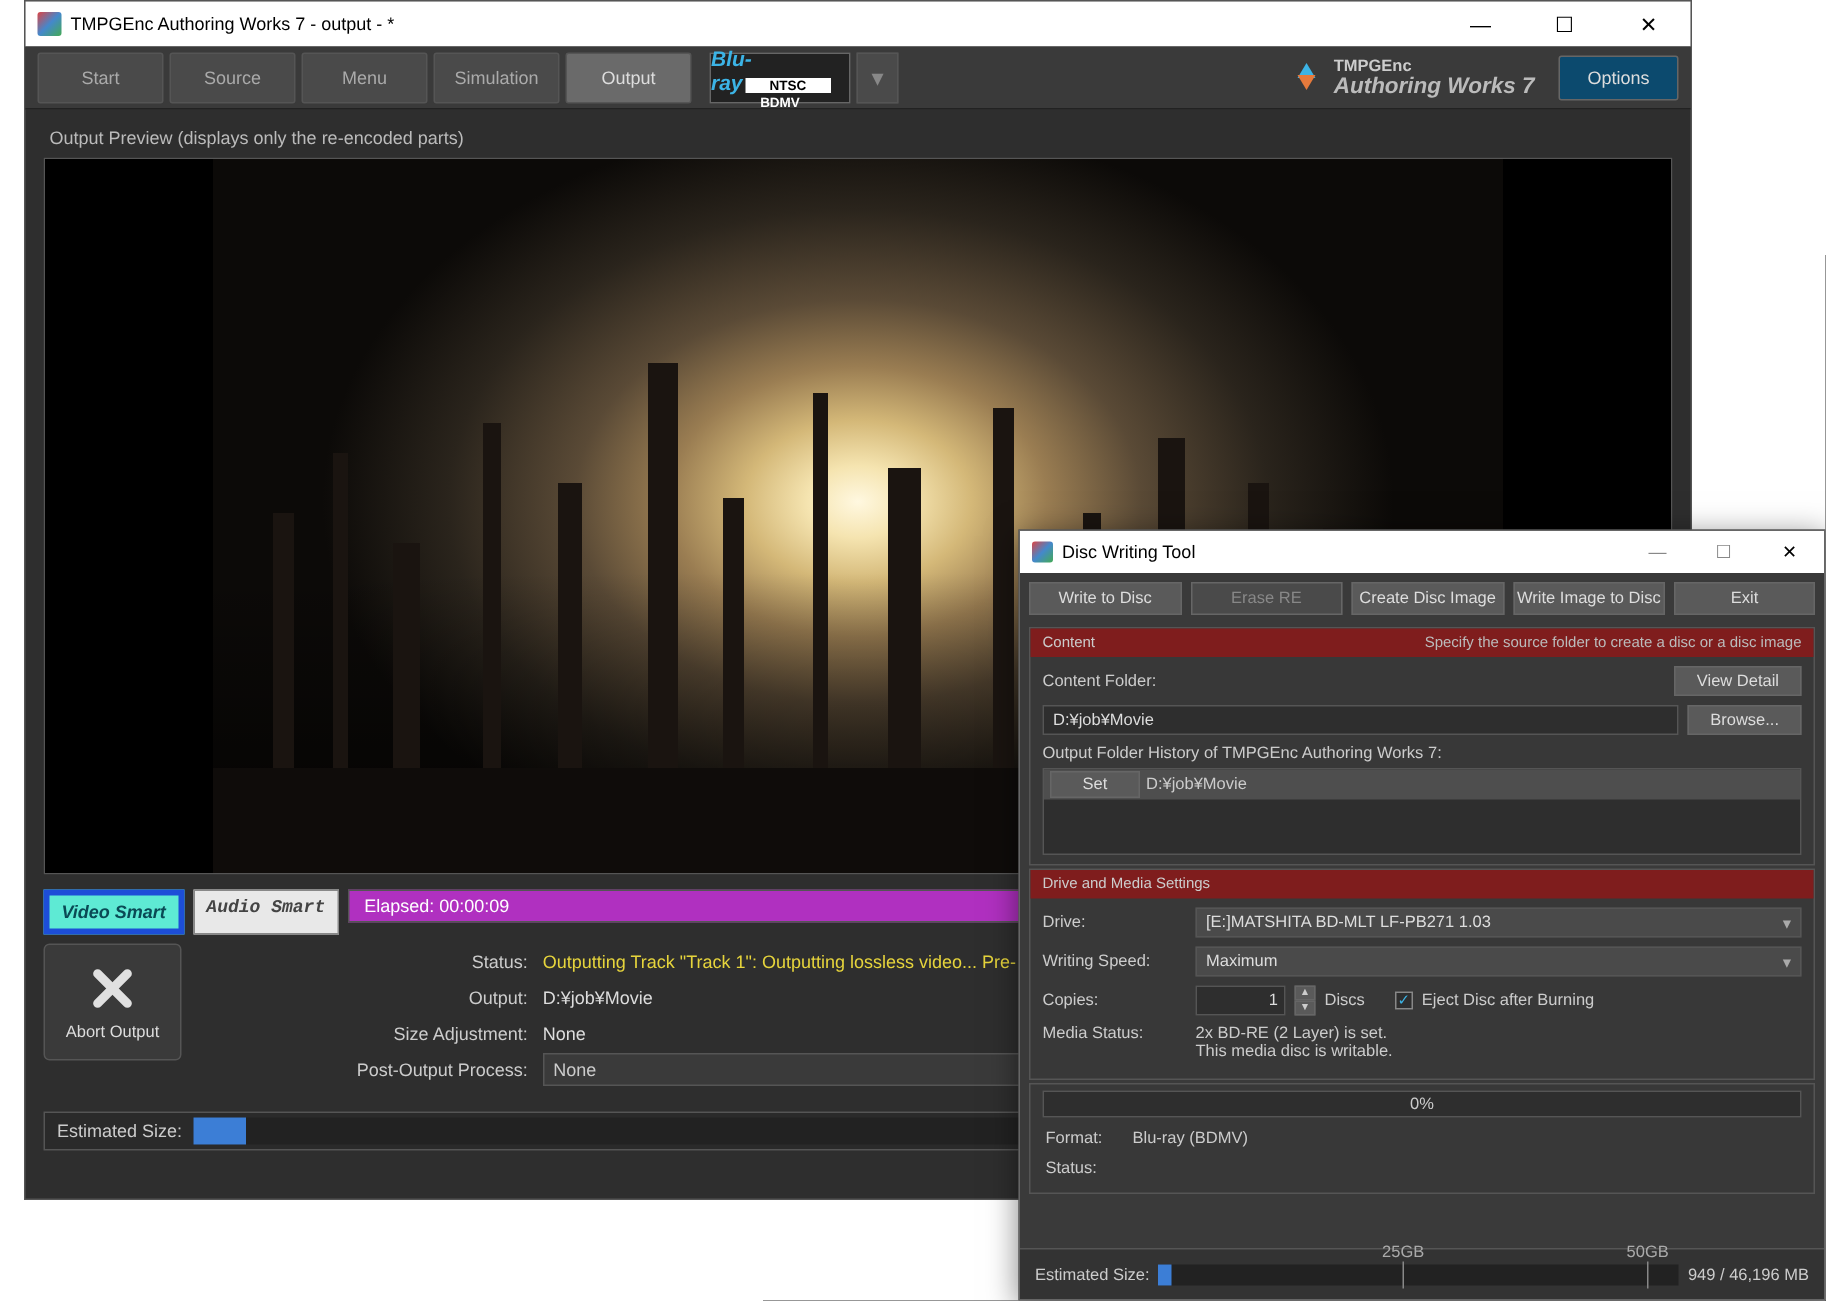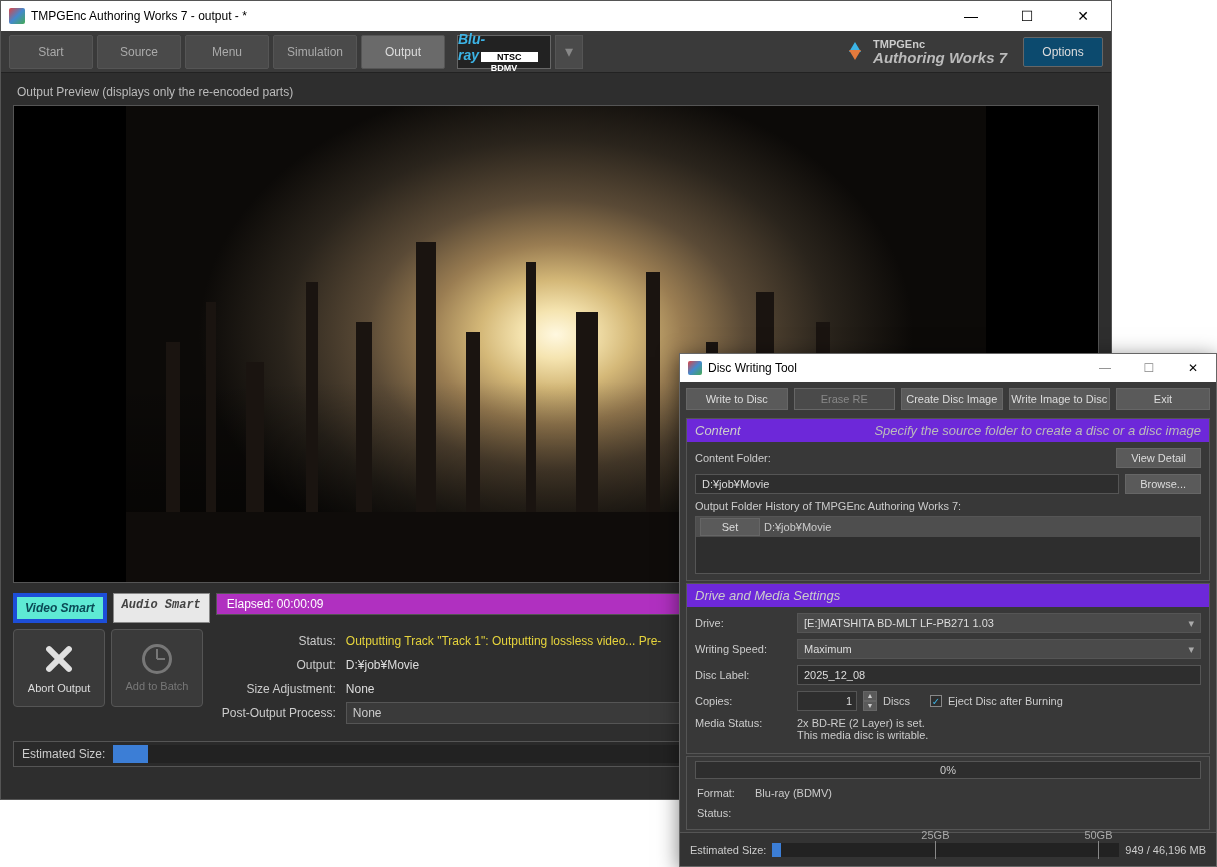--- a/index.html
+++ b/index.html
@@ -1,19 +1,19 @@
 <!DOCTYPE html>
 <html><head>
 <meta charset="utf-8">
 <style>
 * { box-sizing: border-box; margin: 0; padding: 0; font-family: "Segoe UI", Arial, sans-serif; }
 body { background: #fff; width: 1217px; height: 867px; position: relative; overflow: hidden; }
 
 
-.main-window { position: absolute; left: 0; top: 0; width: 1112px; height: 800px; background: #2e2e2e; border: 1px solid #555; }
+.main-window { position: absolute; left: 16px; top: 0; width: 1112px; height: 800px; background: #2e2e2e; border: 1px solid #555; }
 .titlebar { height: 30px; background: #fff; display: flex; align-items: center; padding: 0 8px; color: #000; font-size: 12px; }
 .titlebar .app-icon { width: 16px; height: 16px; background: linear-gradient(135deg,#d44,#48c,#4a5); margin-right: 6px; border-radius: 2px; }
 .titlebar .win-controls { margin-left: auto; display: flex; gap: 16px; }
 .titlebar .win-controls span { width: 40px; text-align: center; font-size: 14px; }
 
 .toolbar { height: 42px; background: #3a3a3a; display: flex; align-items: center; padding: 4px 8px; border-bottom: 1px solid #222; gap: 4px; }
 .nav-btn { width: 84px; height: 34px; background: #4a4a4a; border: 1px solid #555; color: #aaa; font-size: 12px; display: flex; align-items: center; justify-content: center; border-radius: 2px; }
 .nav-btn.active { background: #6a6a6a; color: #ddd; }
 .format-ind { width: 94px; height: 34px; background: #222; border: 1px solid #666; display: flex; flex-direction: column; align-items: center; justify-content: center; margin-left: 8px; }
 .format-ind .bl { color: #3cb4e6; font-weight: bold; font-style: italic; font-size: 14px; }
@@ -81,21 +81,21 @@
 .dlg-title .win-controls { margin-left:auto; display:flex; gap:14px; color:#888; }
 .dlg-title .win-controls span { width:30px; text-align:center; }
 .dlg-title .win-controls span.cl { color:#000; }
 
 .dlg-tabs { display:flex; gap:6px; padding:6px; }
 .dlg-tab { flex:1; height:22px; background:#5a5a5a; border:1px solid #666; color:#ddd; font-size:11px; display:flex; align-items:center; justify-content:center; }
 .dlg-tab.dis { color:#888; background:#4a4a4a; }
 .dlg-tab.exit { flex:0 0 94px; }
 
 .panel { margin:2px 6px; border:1px solid #555; background:#383838; }
-.panel-hd { background:#6d28d9; padding:4px 8px; font-size:13px; color:#ccc; display:flex;font-style:italic; }
+.panel-hd { background:#7f1d1d; padding:4px 8px; font-size:10px; color:#ccc; display:flex; }
 .panel-hd .hint { margin-left:auto; color:#bbb; }
 .panel-body { padding:6px 8px; font-size:11px; color:#ccc; }
 
 .fld-row { display:flex; align-items:center; gap:6px; margin-bottom:6px; }
 .fld-row .lbl { width:96px; }
 .txt-input { flex:1; height:20px; background:#2e2e2e; border:1px solid #555; color:#ddd; padding:2px 6px; font-size:11px; }
 .sm-btn { height:20px; padding:0 14px; background:#5a5a5a; border:1px solid #666; color:#ddd; font-size:11px; display:flex; align-items:center; }
 .hist-box { border:1px solid #555; background:#2e2e2e; height:58px; padding:0; }
 .hist-row { display:flex; align-items:center; height:20px; background:#4e4e4e; }
 .hist-row .set-btn { width:60px; height:18px; background:#5a5a5a; border:1px solid #666; color:#ddd; font-size:11px; display:flex; align-items:center; justify-content:center; margin:0 4px; }
@@ -178,24 +178,20 @@
     <div>
       <div class="badge-row">
         <span class="vbadge">Video Smart</span>
         <span class="abadge">Audio Smart</span>
       </div>
       <div class="action-btns">
         <div class="act-btn">
           <span class="x-icon"></span>
           <span>Abort Output</span>
         </div>
-        <div class="act-btn disabled">
-          <span class="clock-icon"></span>
-          <span>Add to Batch</span>
-        </div>
       </div>
     </div>
 
     <div class="progress-col">
       <div class="prog-bar">
         <span>Elapsed: 00:00:09</span>
         <span class="pct">77% (13710/17</span>
       </div>
       <div class="info-grid">
         <div class="info-row">
@@ -277,24 +273,20 @@
     <div class="panel-body">
       <div class="fld-row">
           <span class="lbl">Drive:</span>
           <span class="sel-input">[E:]MATSHITA BD-MLT LF-PB271 1.03</span>
         </div>
       <div class="fld-row">
           <span class="lbl">Writing Speed:</span>
           <span class="sel-input">Maximum</span>
         </div>
       <div class="fld-row">
-          <span class="lbl">Disc Label:</span>
-          <input class="txt-input" value="2025_12_08" style="">
-        </div>
-      <div class="fld-row">
         <span class="lbl">Copies:</span>
         <input class="num-input" value="1" style="">
         <span class="spinner">
             <span>▲</span>
             <span>▼</span>
           </span>
         <span>Discs</span>
         <span style="width:8px"></span>
         <span class="chk">✓</span>
         <span>Eject Disc after Burning</span>

